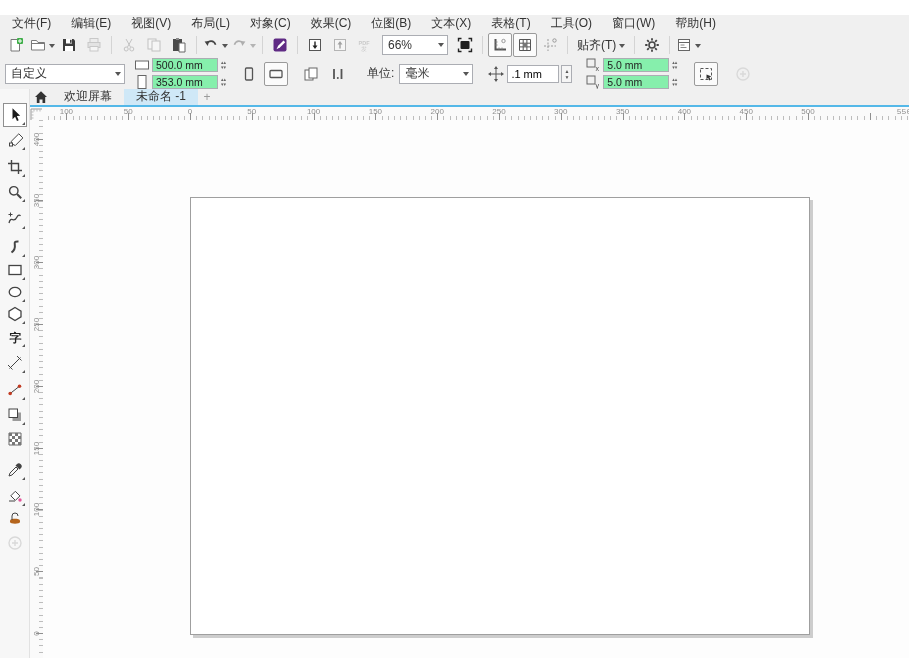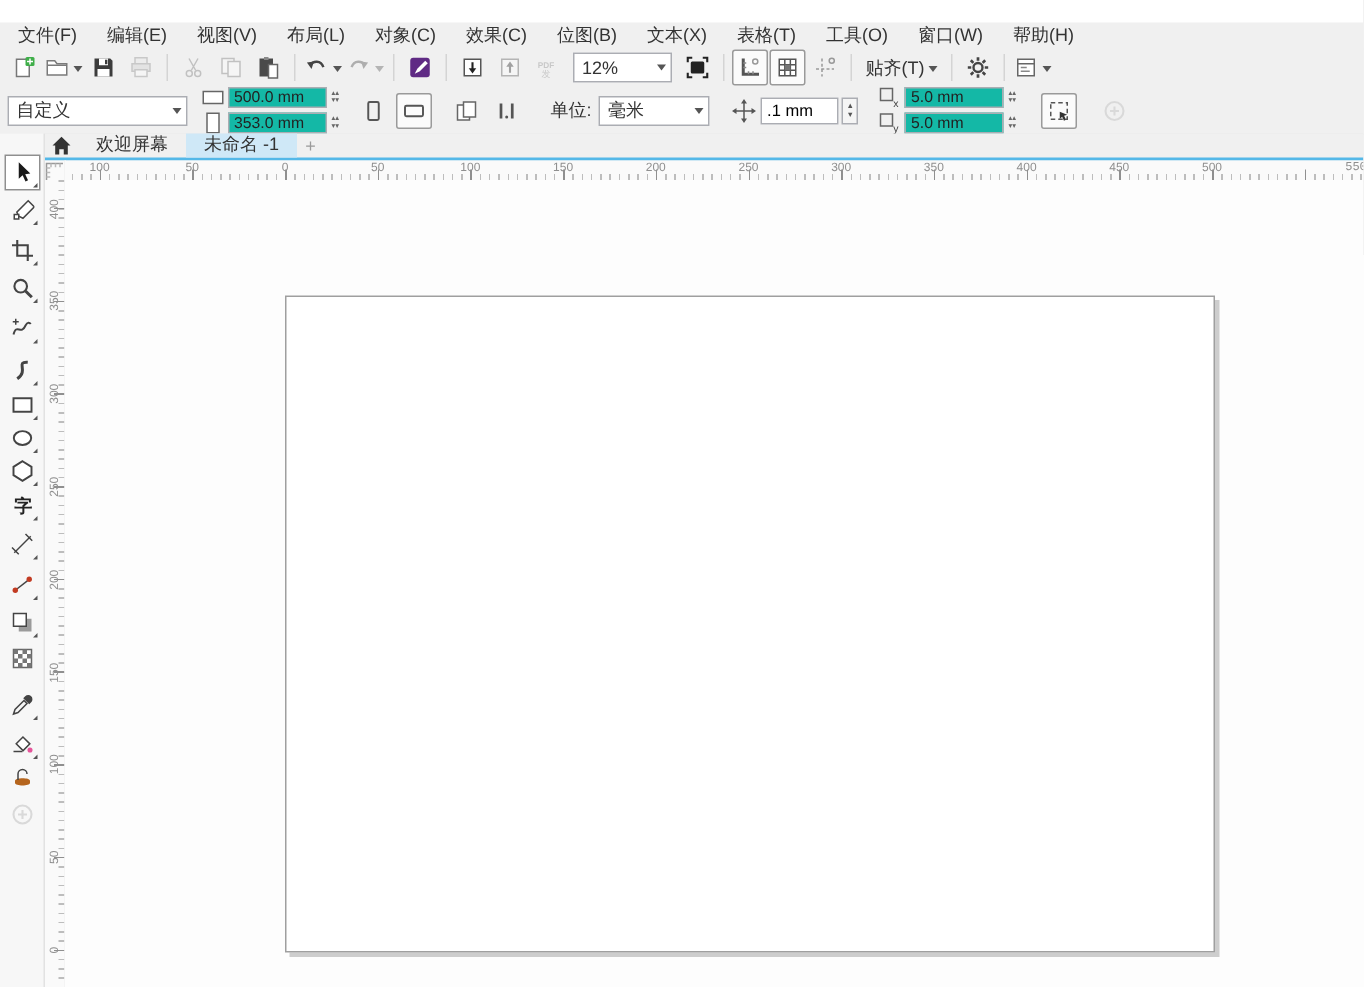--- a/index.html
+++ b/index.html
@@ -27,21 +27,21 @@
          justify-content:space-between;padding:0 3px 0 5px;box-sizing:border-box;}
   .combo .dda{margin-top:3px;}
   .zoom-combo{width:66px;margin:0 4px;}
   .tb-text{display:flex;align-items:center;padding:0 4px;height:22px;}
   
   .propbar{position:absolute;top:58px;left:0;right:0;height:31px;background:#f0f0f0;
            border-bottom:1px solid #e3e3e3;display:flex;align-items:center;padding-left:5px;gap:3px;}
   .pcol{display:flex;flex-direction:column;gap:1px;}
   .prow{display:flex;align-items:center;gap:2px;}
   .pin{width:58px;height:12px;border:1px solid #abadb3;font-size:10.5px;padding:0 3px;
-       font-family:"Liberation Sans","DejaVu Sans",sans-serif;color:#222;background:#14b8a6;}
+       font-family:"Liberation Sans","DejaVu Sans",sans-serif;color:#222;background:#86efac;}
   .nin{width:44px;height:16px;border:1px solid #abadb3;font-size:11px;padding:0 3px;background:#fff;}
   .dots{font-size:5px;color:#666;line-height:5px;display:flex;flex-direction:column;margin-left:1px;}
   .spin{display:flex;flex-direction:column;font-size:5px;color:#555;line-height:6px;
         border:1px solid #abadb3;background:#f5f5f5;padding:1px 2px;margin-left:-1px;height:14px;justify-content:center;}
   .plabel{margin:0 2px 0 6px;color:#333;}
   
   .tabbar{position:absolute;top:89px;left:0;right:0;height:16px;background:#f0f0f0;
           border-bottom:2px solid #54b8e8;display:flex;align-items:flex-end;padding-left:30px;}
   .tab{height:16px;display:flex;align-items:flex-end;padding:0 12px;gap:4px;}
   .tab.active{background:#cfe8f7;}
@@ -216,21 +216,21 @@
       </div>
       <div class="tb-btn disabled">
         <span class="ic">
           <svg width="16" height="16" viewBox="0 0 16 16">
             <text x="1.5" y="8" font-size="5.5" fill="#8a8a8a" font-weight="bold">PDF</text>
             <text x="4" y="14" font-size="6" fill="#8a8a8a">发</text>
           </svg>
         </span>
       </div>
       <div class="combo zoom-combo">
-        <span>12%</span>
+        <span>66%</span>
         <span class="dda"></span>
       </div>
       <div class="tb-btn">
         <span class="ic">
           <svg width="16" height="16" viewBox="0 0 16 16">
             <rect x="3.5" y="4" width="9" height="8" rx="1" fill="#222"></rect>
             <path d="M1.5 4.5v-3h3M11.5 1.5h3v3M14.5 11.5v3h-3M4.5 14.5h-3v-3" stroke="#222" fill="none" stroke-width="1.4"></path>
           </svg>
         </span>
       </div>

